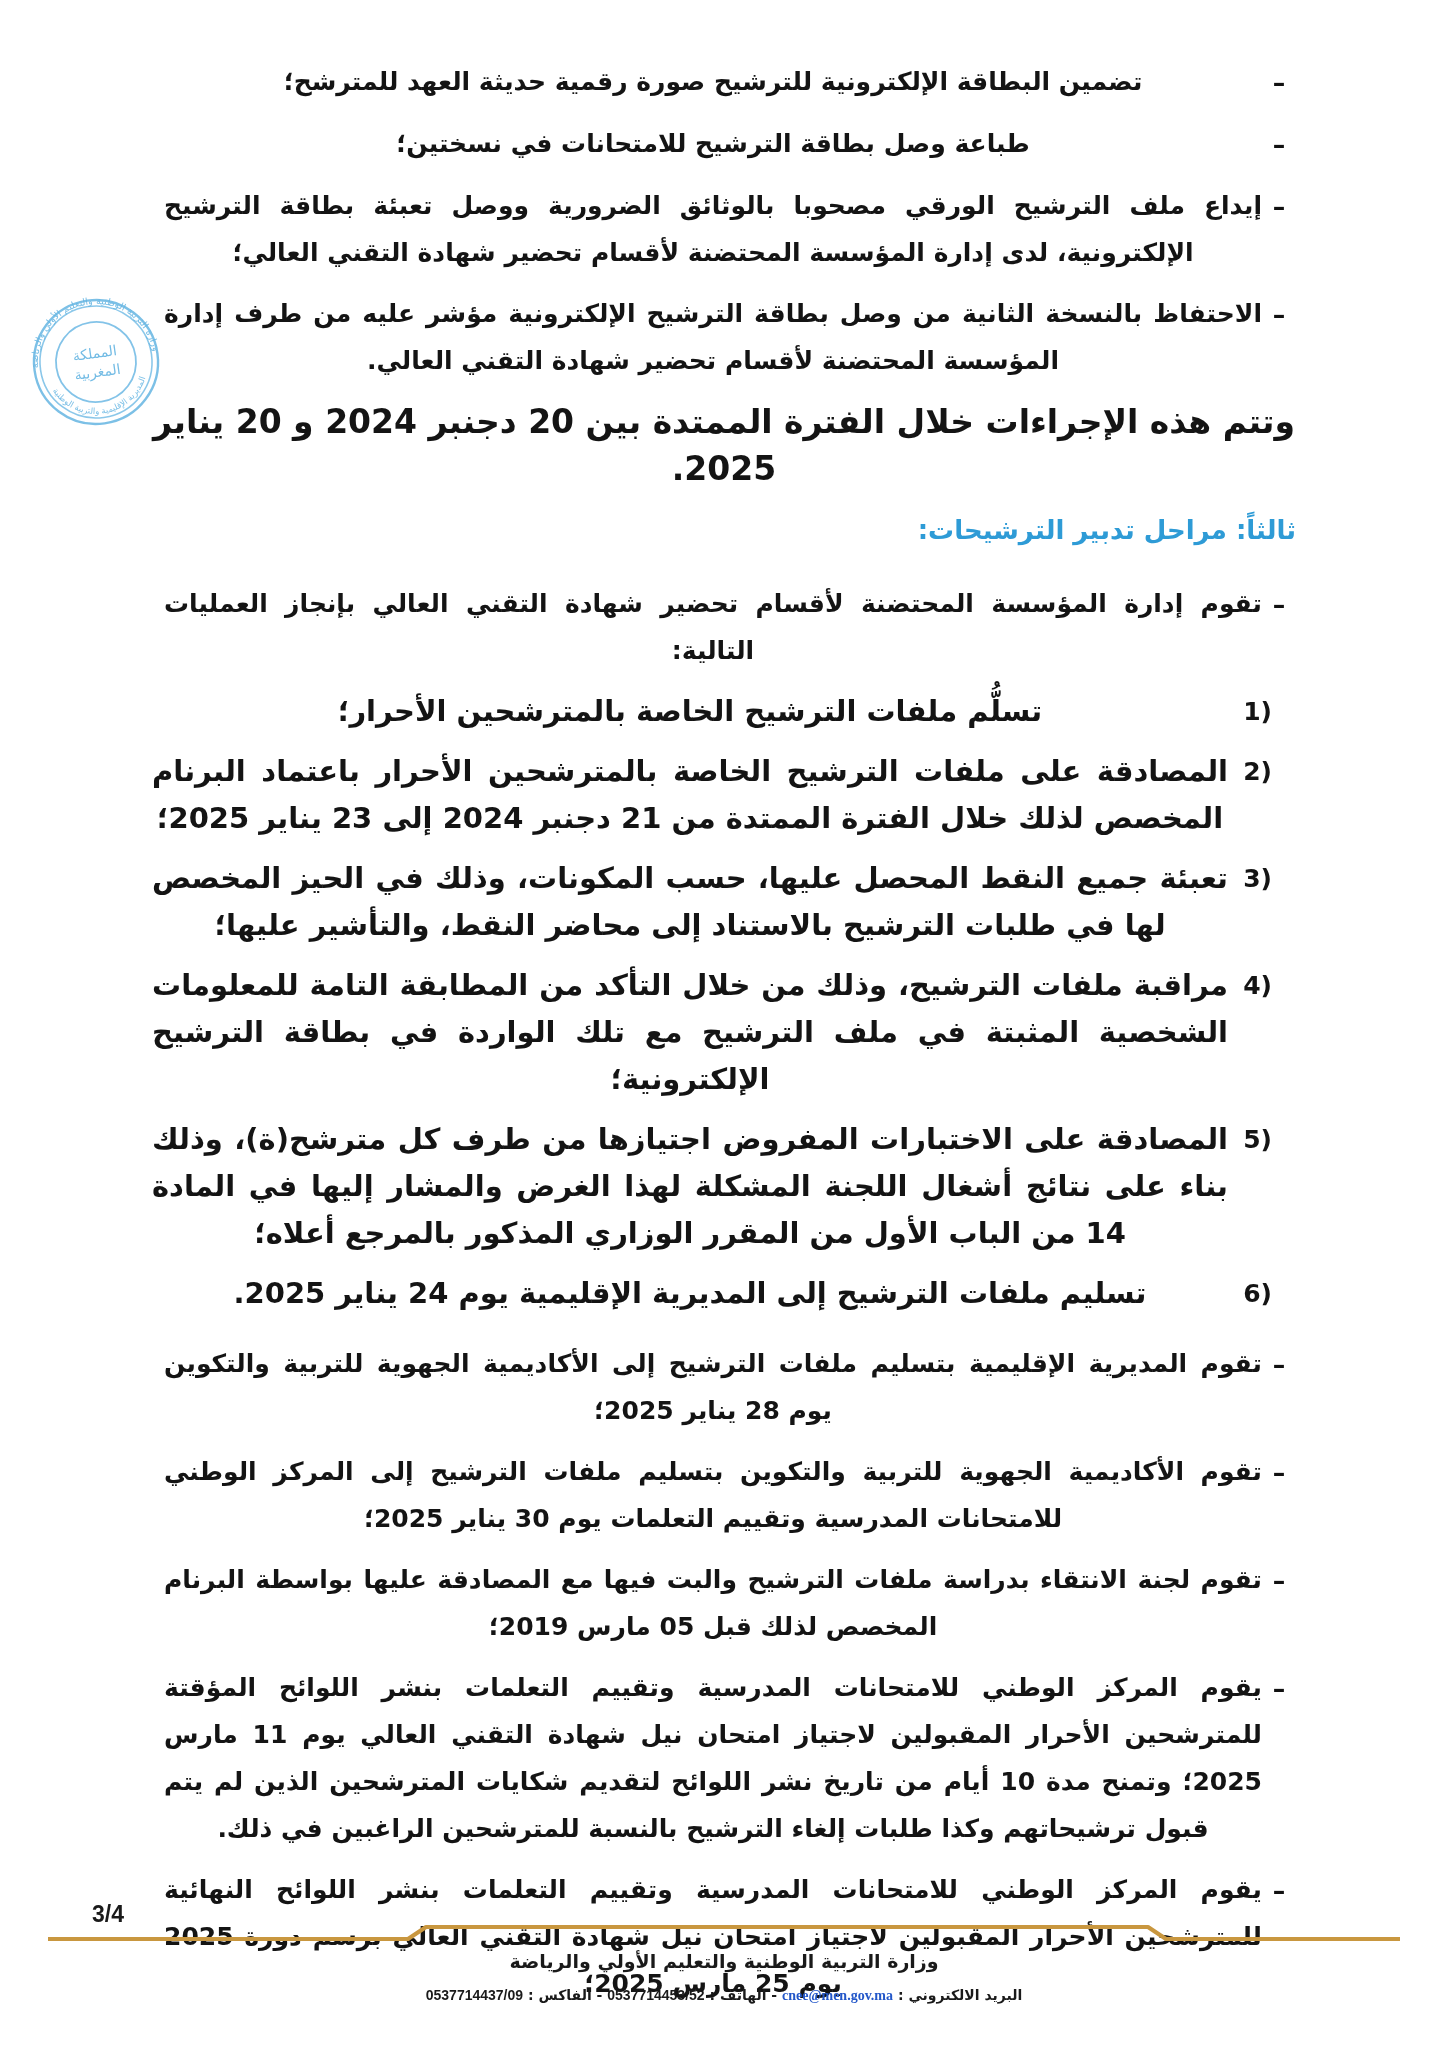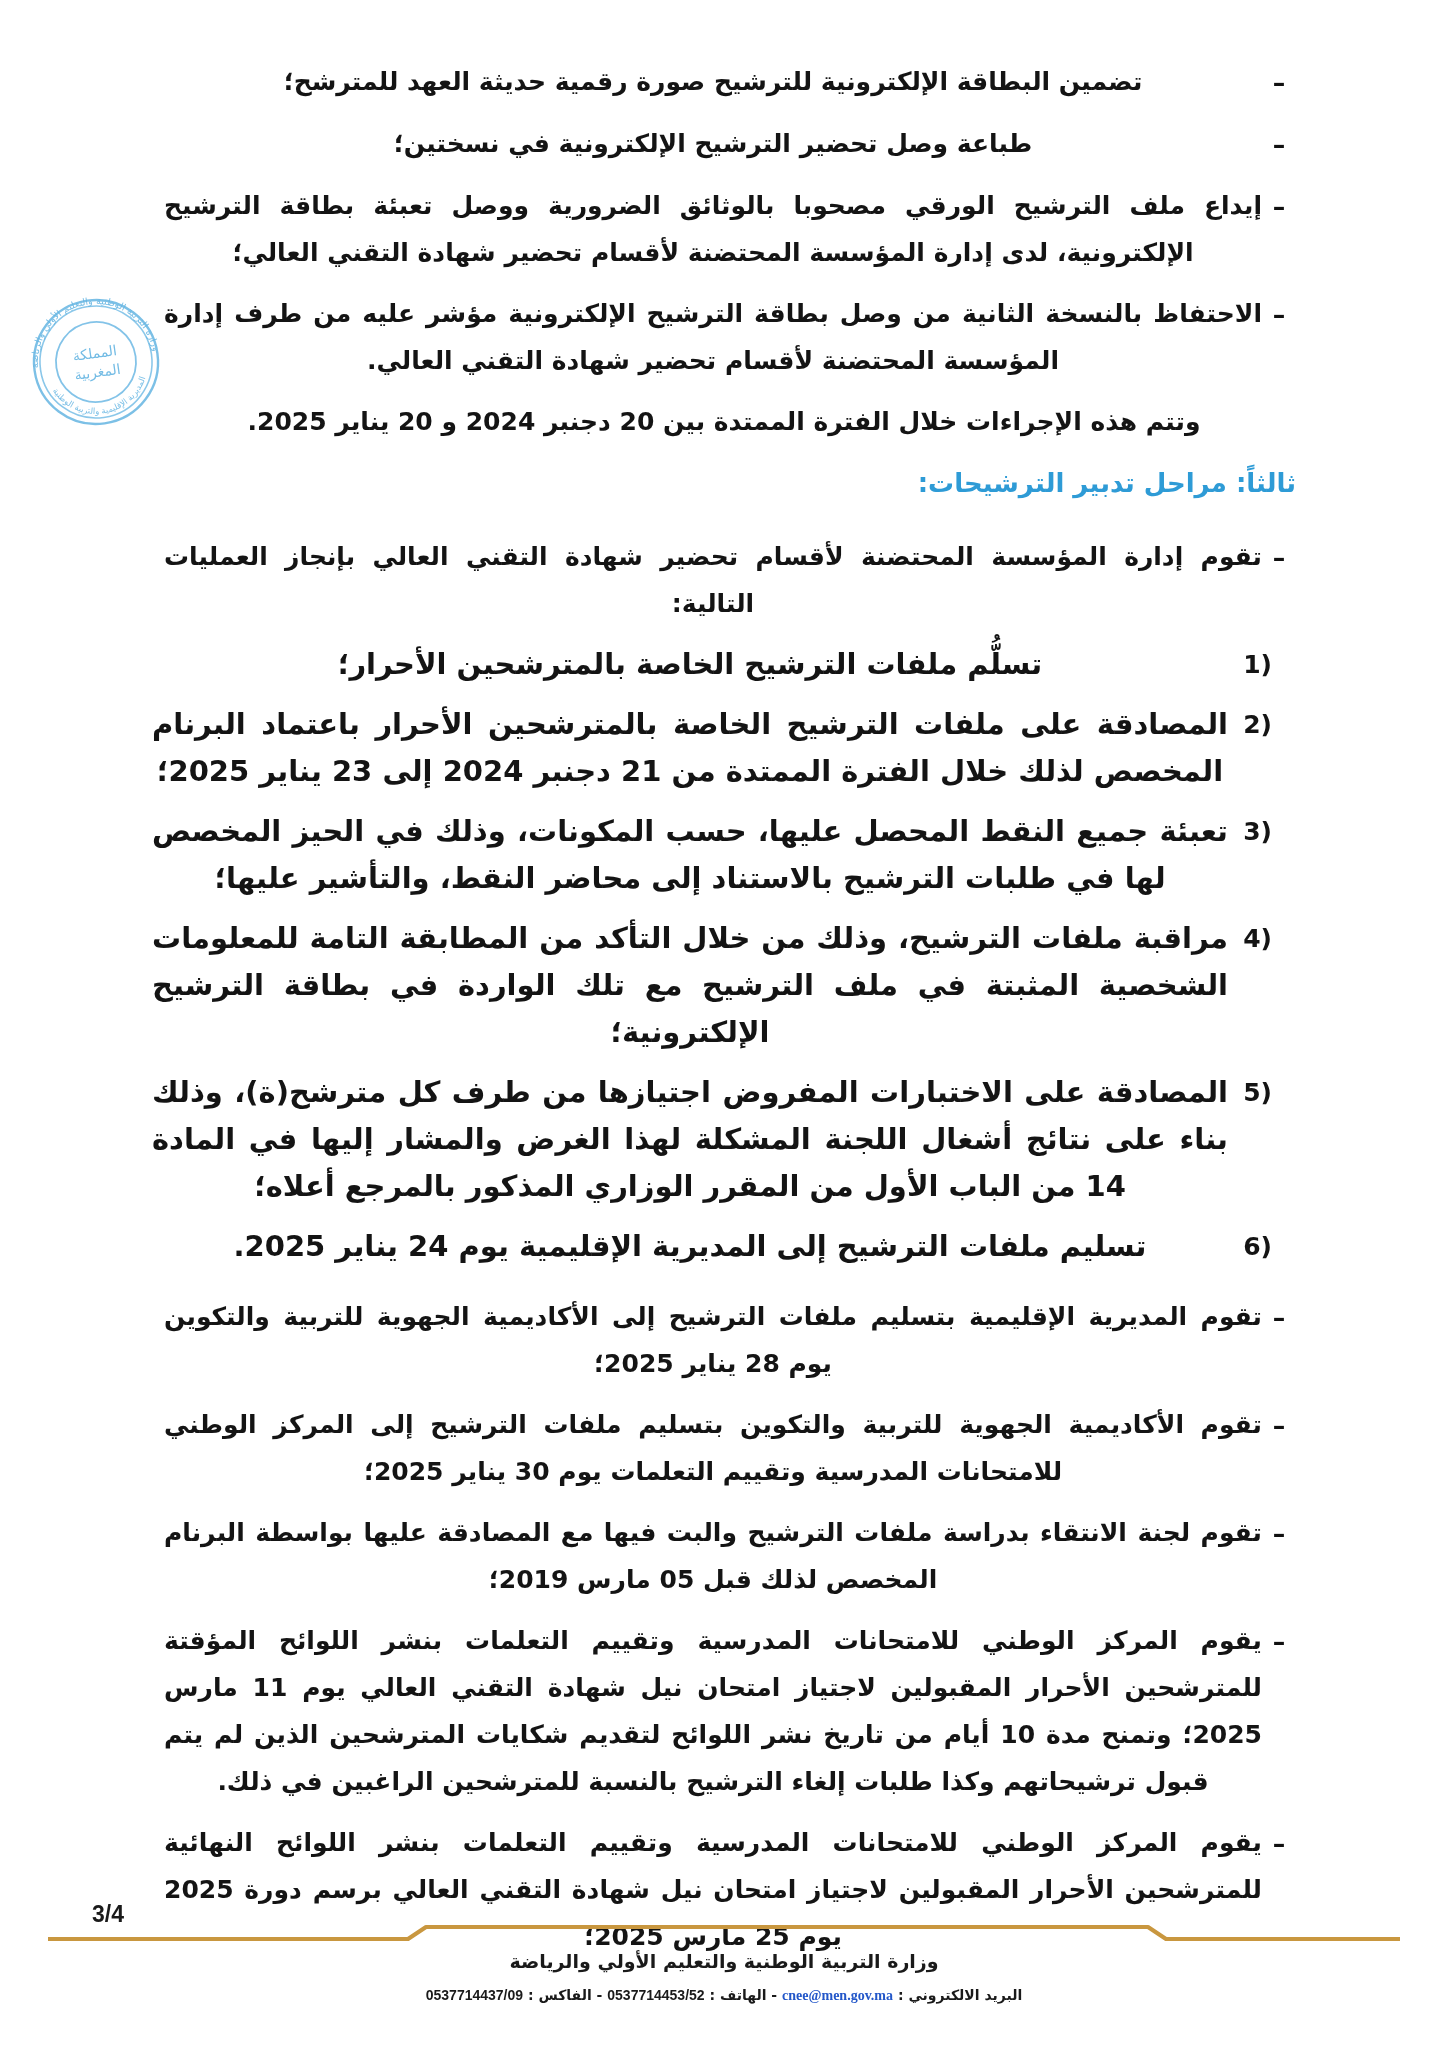--- a/index.html
+++ b/index.html
@@ -50,21 +50,21 @@
     line-height: 47px;
     color: #141414;
     text-align: justify;
     text-align-last: center;
     font-weight: 600;
     letter-spacing: 0px;
     margin-left: 12px;
   }
 
   .plain {
-    font-size: 25px;
+    font-size: 33px;
     line-height: 47px;
     color: #141414;
     font-weight: 600;
     text-align: center;
     margin-bottom: 14px;
   }
 
   .section-title {
     font-size: 26px;
     line-height: 48px;
@@ -195,21 +195,21 @@
 
   <div class="content">
 
     <div class="line-block">
       <span class="dash">–</span>
       <span class="dash-body">تضمين البطاقة الإلكترونية للترشيح صورة رقمية حديثة العهد للمترشح؛</span>
     </div>
 
     <div class="line-block">
       <span class="dash">–</span>
-      <span class="dash-body">طباعة وصل تحضير الترشيح الإلكترونية في نسختين؛</span>
+      <span class="dash-body">طباعة وصل بطاقة الترشيح للامتحانات في نسختين؛</span>
     </div>
 
     <div class="line-block">
       <span class="dash">–</span>
       <span class="dash-body">إيداع ملف الترشيح الورقي مصحوبا بالوثائق الضرورية ووصل تعبئة بطاقة الترشيح الإلكترونية، لدى إدارة المؤسسة المحتضنة لأقسام تحضير شهادة التقني العالي؛</span>
     </div>
 
     <div class="line-block">
       <span class="dash">–</span>
       <span class="dash-body">الاحتفاظ بالنسخة الثانية من وصل بطاقة الترشيح الإلكترونية مؤشر عليه من طرف إدارة المؤسسة المحتضنة لأقسام تحضير شهادة التقني العالي.</span>

